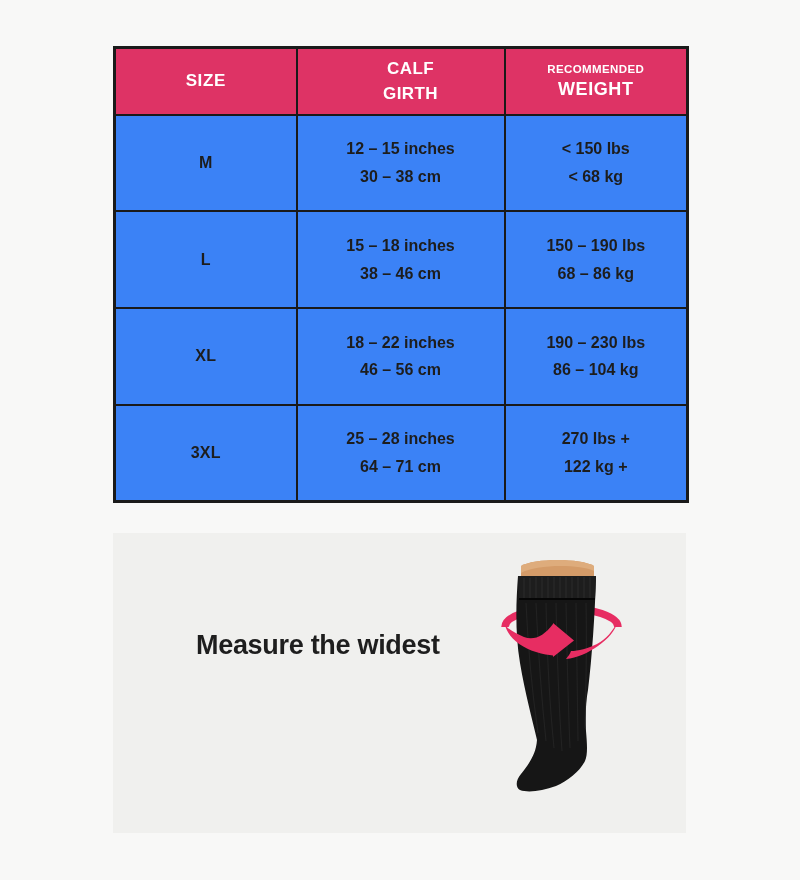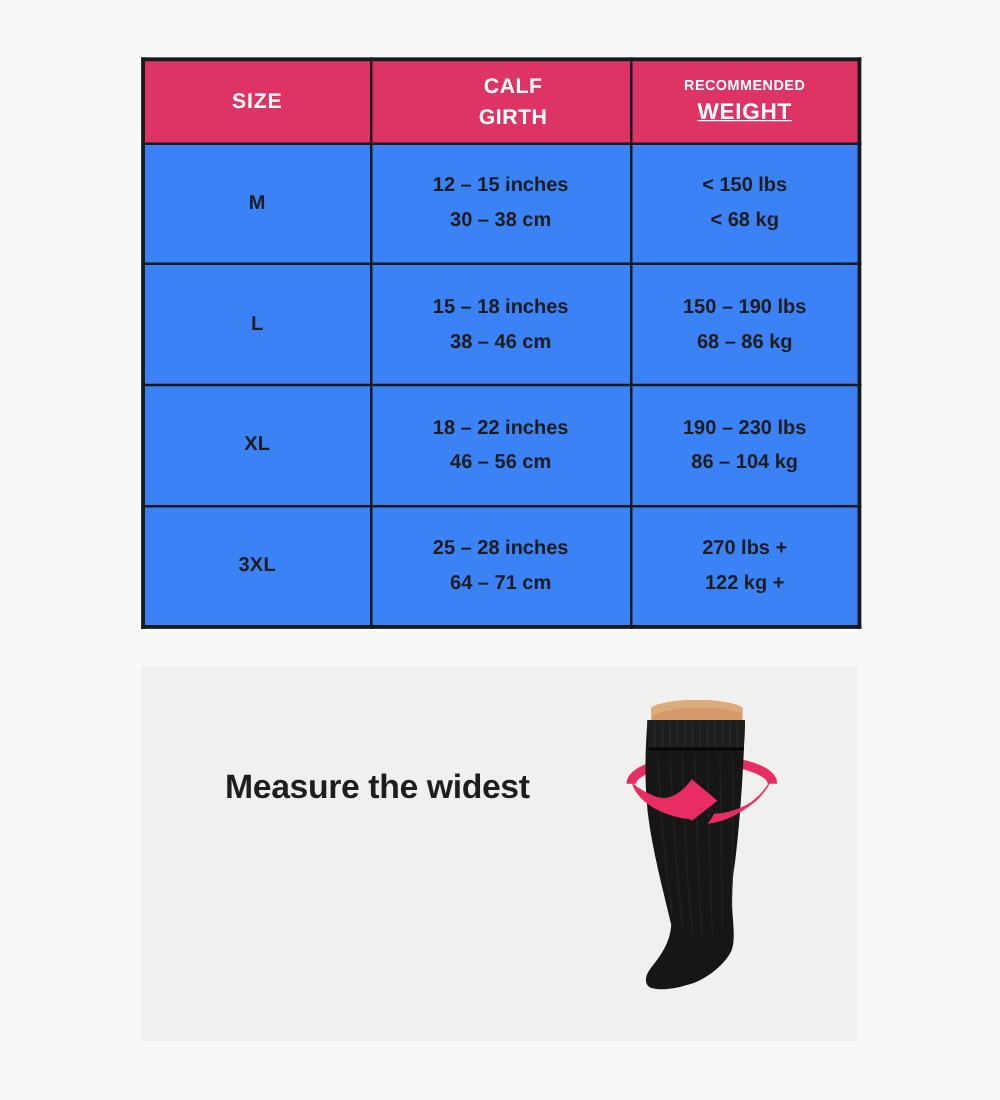--- a/index.html
+++ b/index.html
@@ -26,34 +26,34 @@
     padding:0;
   }
   thead tr{height:67px;}
   tbody tr{height:78px;}
   th{
     background:#de3365;color:#ffffff;font-weight:700;
   }
   .th-size{font-size:17px;letter-spacing:.6px;}
   .th-line{display:block;font-size:17px;line-height:25px;letter-spacing:.4px;padding-left:20px;}
   .th-small{display:block;font-size:11.5px;line-height:17px;letter-spacing:.4px;}
-  .th-big{display:block;font-size:18px;line-height:23px;letter-spacing:.6px;text-decoration:underline;}
+  .th-big{display:block;font-size:18px;line-height:23px;letter-spacing:.6px;}
   td{color:#1d1d1d;font-size:16px;font-weight:700;}
   .cell-line{display:block;line-height:27.5px;}
   .size-cell{font-size:16px;letter-spacing:.2px;}
 
   
   .info-panel{
     position:absolute;left:113px;top:533px;
     width:573px;height:300px;
     background:#f0f0ee;
   }
   .info-text{position:absolute;left:67px;top:80px;}
   .info-heading{
-    margin:0;font-size:27px;line-height:33px;
+    margin:16px;font-size:27px;line-height:33px;
     font-weight:700;color:#1e1e1e;letter-spacing:-.3px;
   }
   .info-body{
     margin:15px 0 0 0;font-size:17px;line-height:27px;
     font-weight:400;color:#232323;letter-spacing:-.1px;
   }
   .sock-svg{position:absolute;left:357px;top:10px;}
 </style>
 </head>
 <body>

